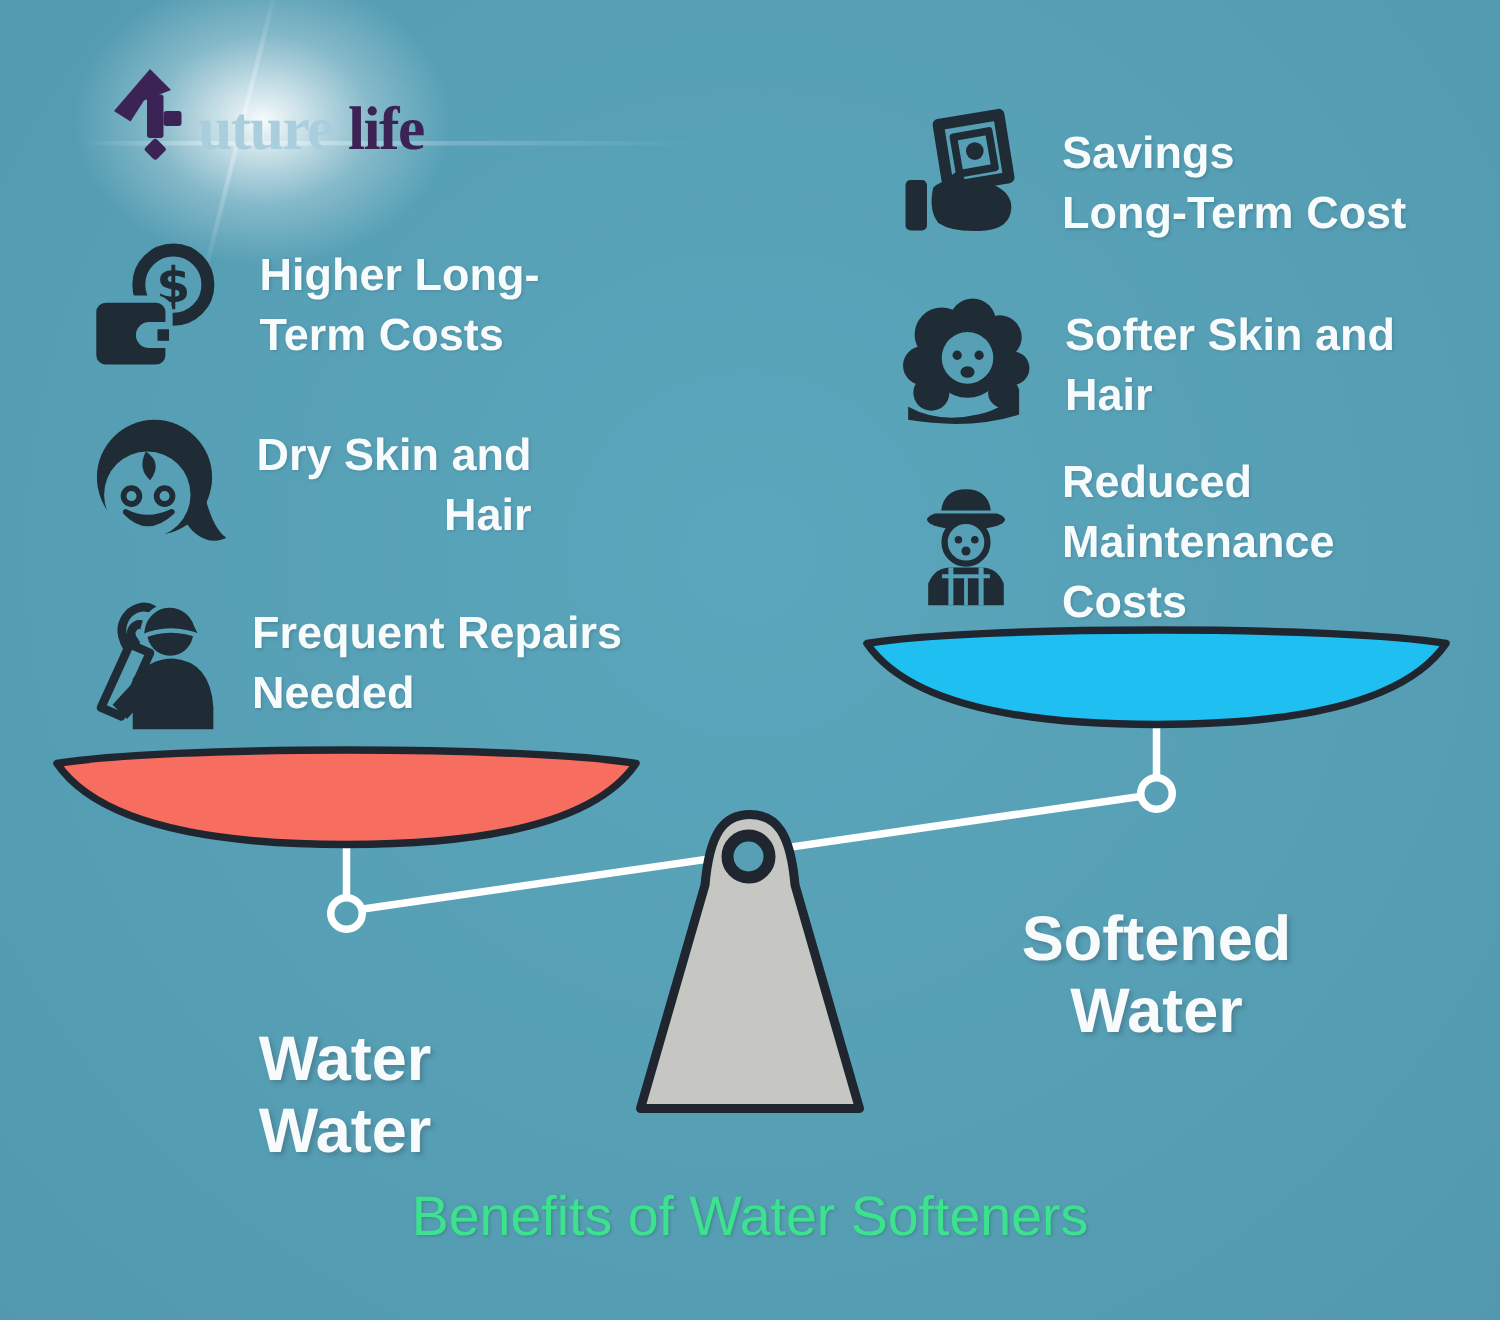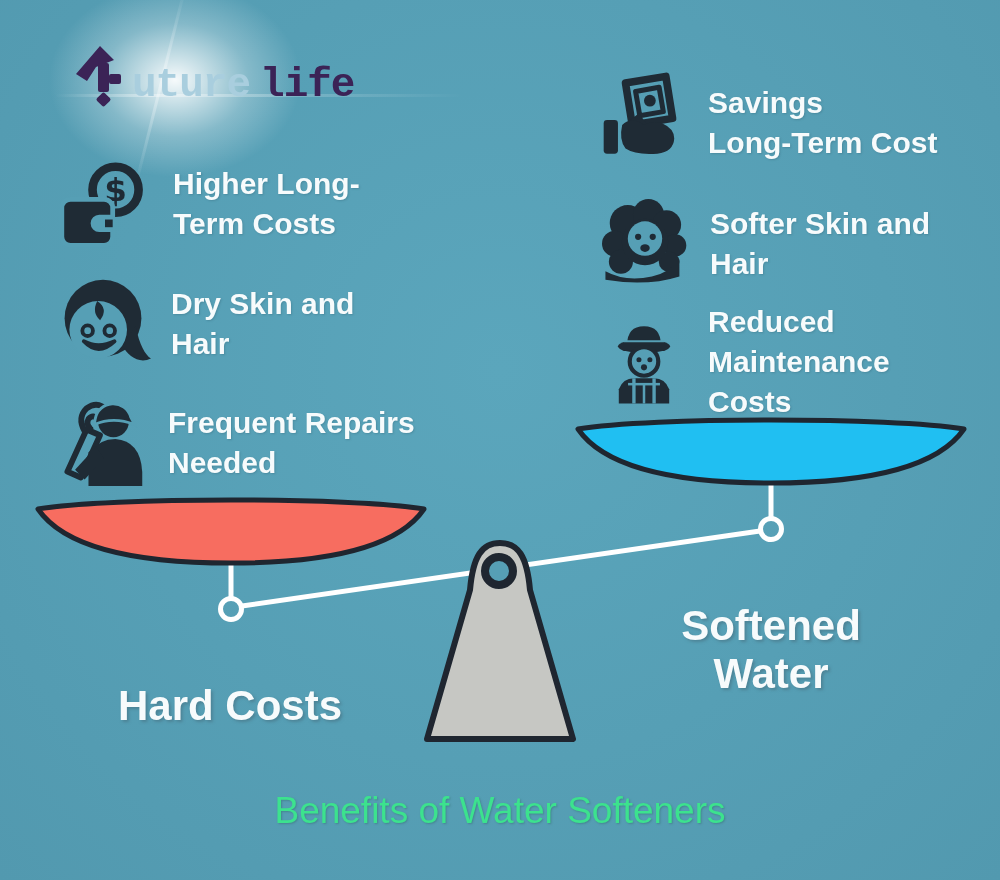--- a/index.html
+++ b/index.html
@@ -23,38 +23,38 @@
   .ray-v{
     position:absolute; left:158px; top:-15px; width:3px; height:210px; opacity:.4;
     background:linear-gradient(180deg, rgba(255,255,255,0), rgba(255,255,255,.9) 45%, rgba(255,255,255,0));
     transform:rotate(14deg);
   }
   .logo{
     position:absolute; left:76px; top:44px; display:flex; align-items:flex-end;
   }
   .logo svg{display:block;}
   .logo-text{
-    font-family:Liberation Mono, monospace; font-weight:bold; font-size:41px;
+    font-family:Liberation Serif, serif; font-weight:bold; font-size:41px;
     letter-spacing:-1px; line-height:1; margin-left:2px; margin-bottom:2px;
     white-space:nowrap;
   }
   .logo-word-light{color:#a9cede;}
   .logo-word-dark{color:#3b2356; margin-left:10px;}
 
   
   .benefit{position:absolute; display:flex; align-items:flex-start;}
   .benefit .icn{flex:0 0 auto;}
   .benefit .txt{
     color:#f7fbfc; font-weight:700; font-size:30px; line-height:40px;
     text-shadow:1px 1px 2px rgba(40,80,95,.25);
   }
   .benefit .txt span{display:block; white-space:nowrap;}
 
   .row-l1{left:57px;  top:160px;} .row-l1 .txt{margin:4px 0 0 20px;}
-  .row-l2{left:55px;  top:276px;} .row-l2 .txt{margin:8px 0 0 20px;}
+  .row-l2{left:55px;  top:276px;} .row-l2 .txt{margin:8px 0 0 20px;text-align:right;}
   .row-l3{left:50px;  top:393px;} .row-l3 .txt{margin:10px 0 0 18px;}
   .row-r1{left:602px; top:66px;}  .row-r1 .txt{margin:17px 0 0 22px;}
   .row-r2{left:602px; top:197px;} .row-r2 .txt{margin:7px 0 0 22px;}
   .row-r3{left:602px; top:302px;} .row-r3 .txt{margin:0 17px 0 22px;} .row-r3 .icn{margin-top:16px;}
 
   
   .pan-label{
     position:absolute; color:#f7fbfc; font-weight:700; font-size:42px;
     text-align:center; text-shadow:2px 2px 3px rgba(70,110,125,.55);
   }
@@ -224,18 +224,18 @@
     <circle cx="771" cy="529" r="10.5" fill="none" stroke="#ffffff" stroke-width="5"></circle>
 
     <path d="M38,509 C110,497 352,497 424,509 C396,550 320,563 231,563 C142,563 66,550 38,509 Z" stroke="#1f2630" stroke-width="5" stroke-linejoin="round" fill="#f76d60"></path>
 
     <path d="M578,429 C650,417 892,417 964,429 C936,470 860,483 771,483 C682,483 606,470 578,429 Z" stroke="#1f2630" stroke-width="5" stroke-linejoin="round" fill="#20bff2"></path>
 
     <path d="M427,739 L470,590 C473,556 482,543 500,543 C518,543 527,556 530,590 L573,739 Z" stroke="#1f2630" stroke-width="6" stroke-linejoin="round" fill="#c6c7c3"></path>
     <circle cx="499" cy="571" r="14" fill="#569fb5" stroke="#1f2630" stroke-width="8"></circle>
   </svg>
 
-  <div class="pan-label label-hard">Hard Costs</div>
+  <div class="pan-label label-hard">Water Water</div>
   <div class="pan-label label-soft">Softened Water</div>
 
   <div class="main-title">Benefits of Water Softeners</div>
 
 </div>
 
 </body></html>

